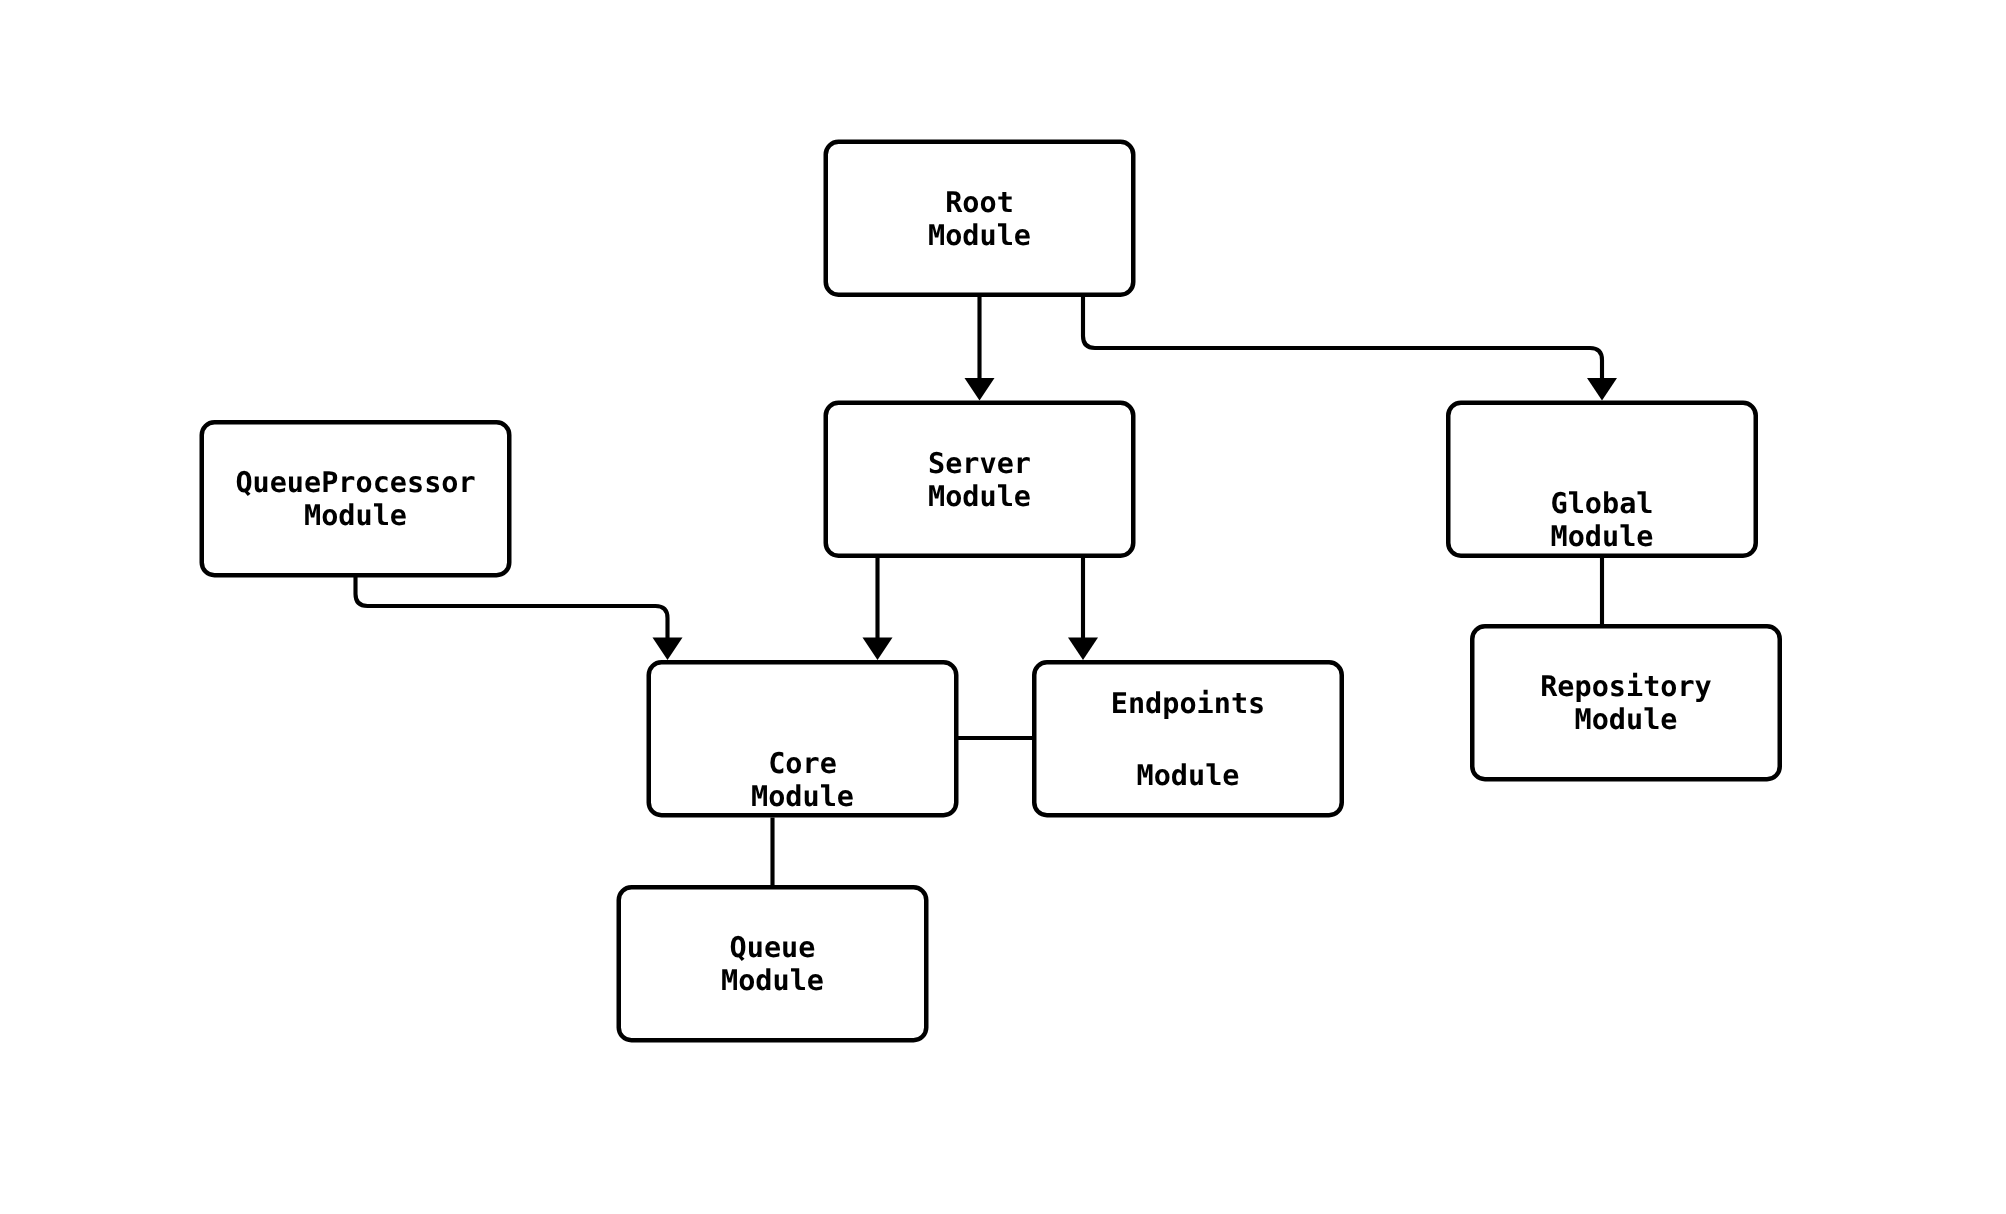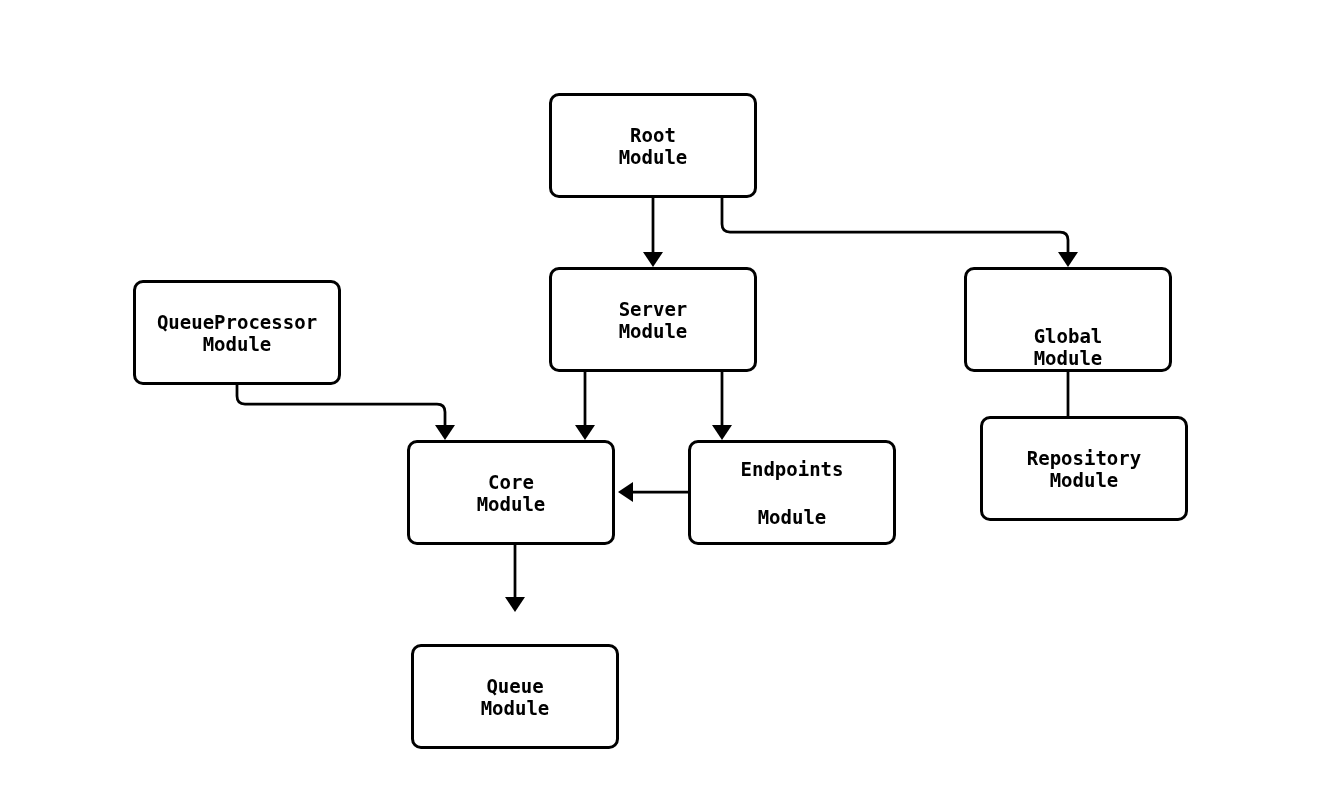--- a/index.html
+++ b/index.html
@@ -81,33 +81,33 @@
   <div class="node" style="left:549px; top:267px;text-align:right;">
     <span>Server</span>
     <span>Module</span>
   </div>
 
   <div class="node" style="left:964px; top:267px;justify-content:flex-end;">
     <span>Global</span>
     <span>Module</span>
   </div>
 
-  <div class="node" style="left:407px; top:440px;">
+  <div class="node" style="left:431px; top:440px;justify-content:flex-end;">
     <span>Core</span>
     <span>Module</span>
   </div>
 
   <div class="node" style="left:688px; top:440px;gap:26px;">
     <span>Endpoints</span>
     <span>Module</span>
   </div>
 
   <div class="node" style="left:964px; top:416px;margin-left:16px;">
     <span>Repository</span>
     <span>Module</span>
   </div>
 
-  <div class="node" style="left:411px; top:644px;text-align:center;">
+  <div class="node" style="left:411px; top:590px;text-align:center;">
     <span>Queue</span>
     <span>Module</span>
   </div>
 
 </div>
 
 </body></html>

